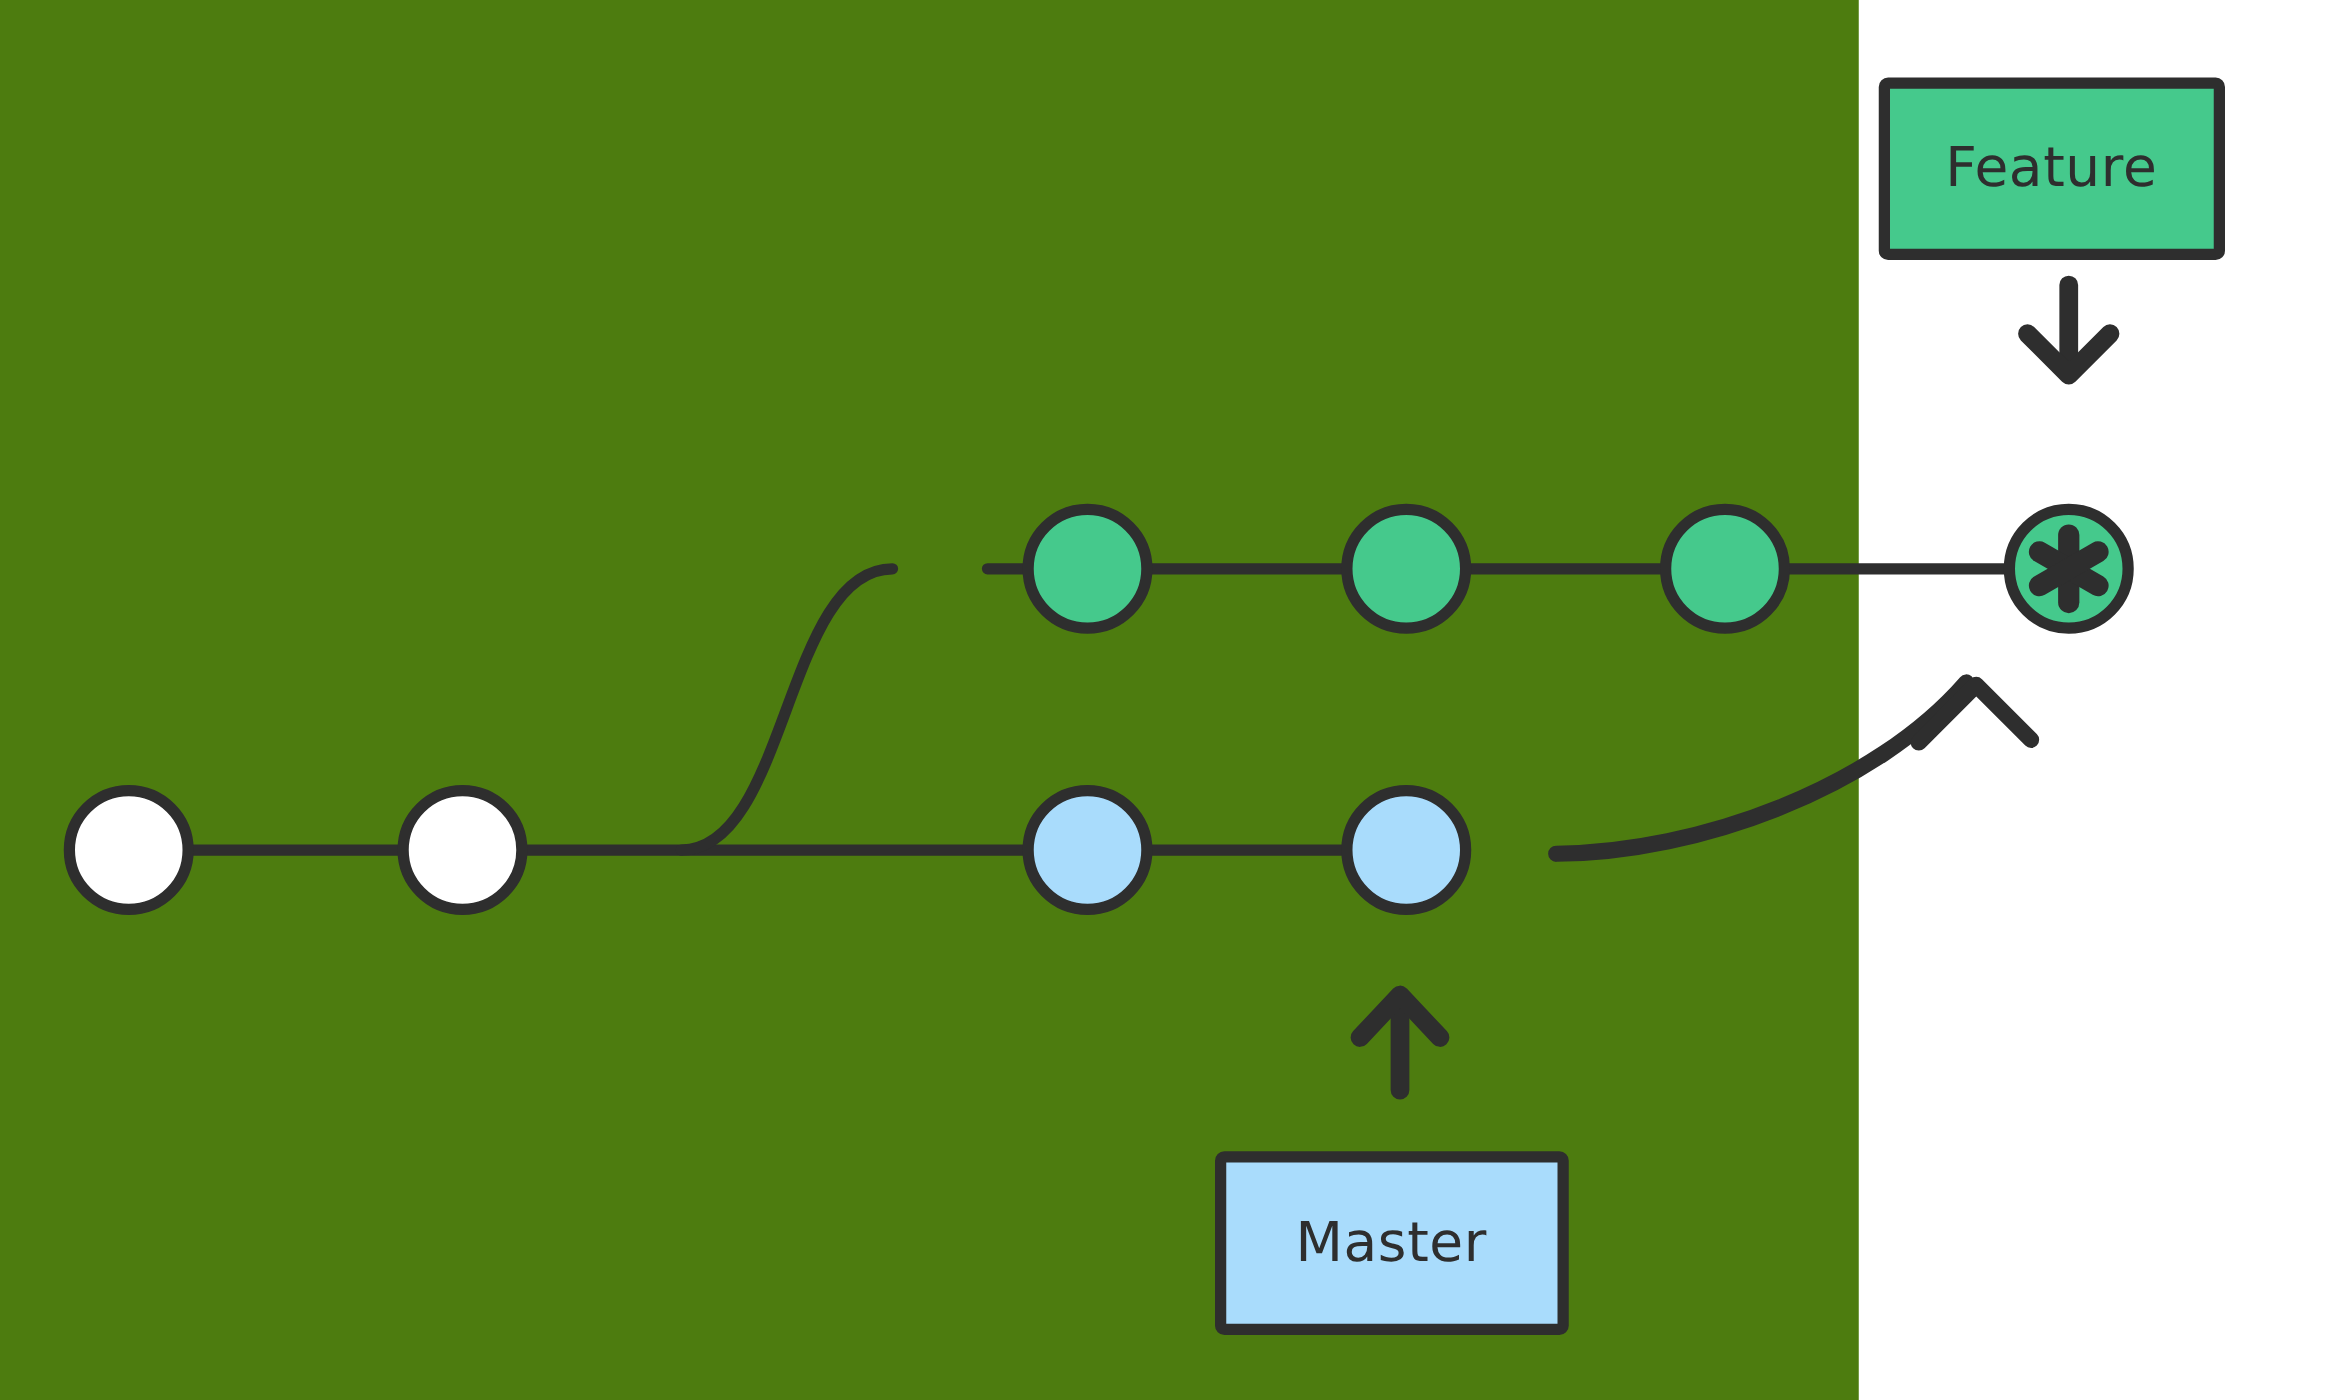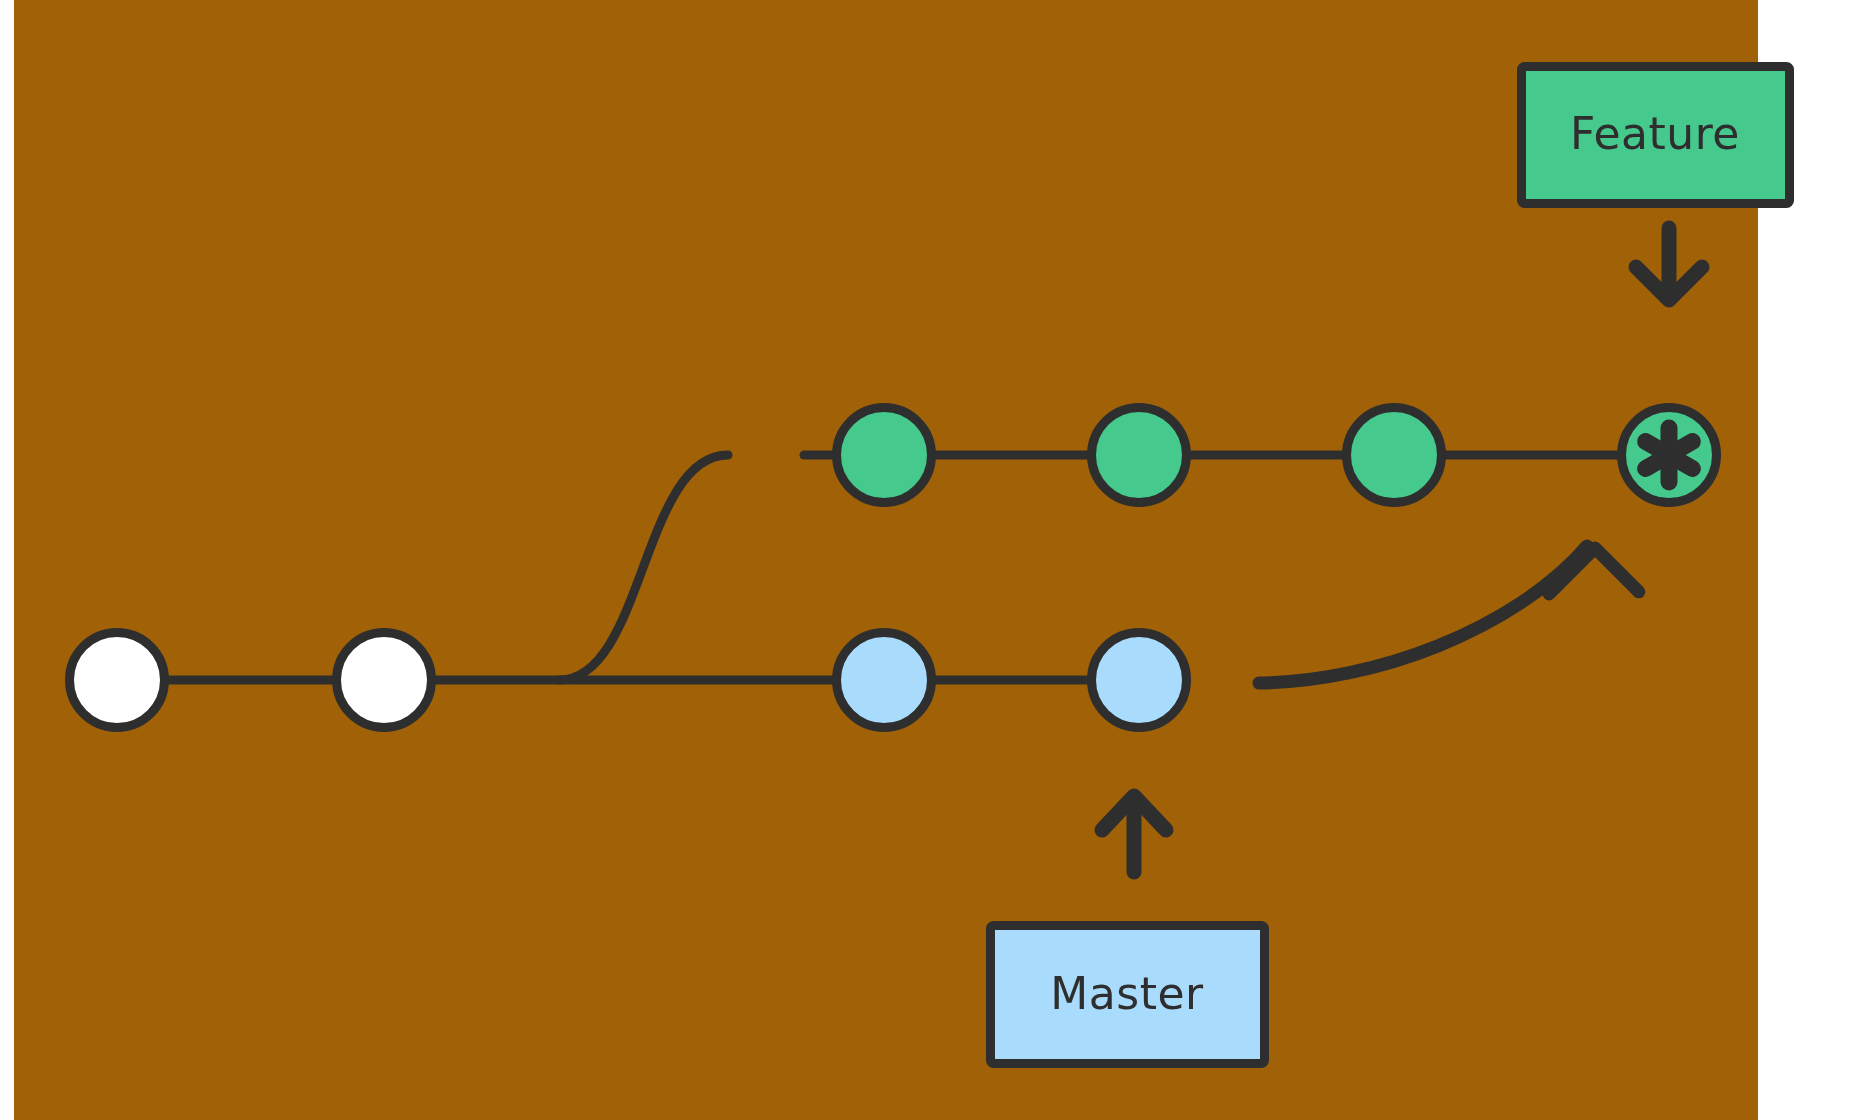--- a/index.html
+++ b/index.html
@@ -9,24 +9,23 @@
     background: #ffffff;
   }
   body {
     width: 1864px;
     height: 1120px;
     font-family: "DejaVu Sans", "Liberation Sans", sans-serif;
     overflow: hidden;
   }
   #diagram-root {
     position: relative;
-    width: 1744px;
+    width: 1487px;
     height: 1120px;
-    background: #a16207;
-    margin-left: 14px;
+    background: #4d7c0f;
   }
   svg#git-graph {
     position: absolute;
     top: 0;
     left: 0;
     width: 1864px;
     height: 1120px;
     display: block;
   }
   .branch-label-text {

